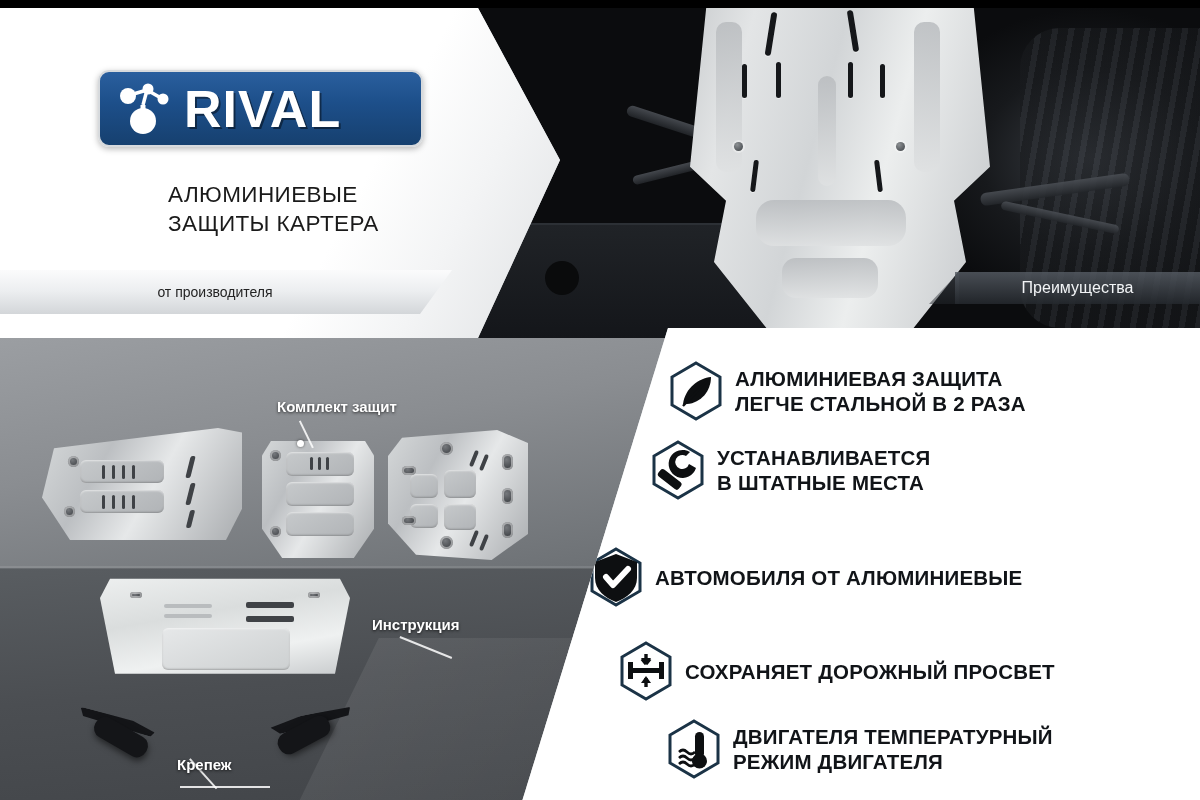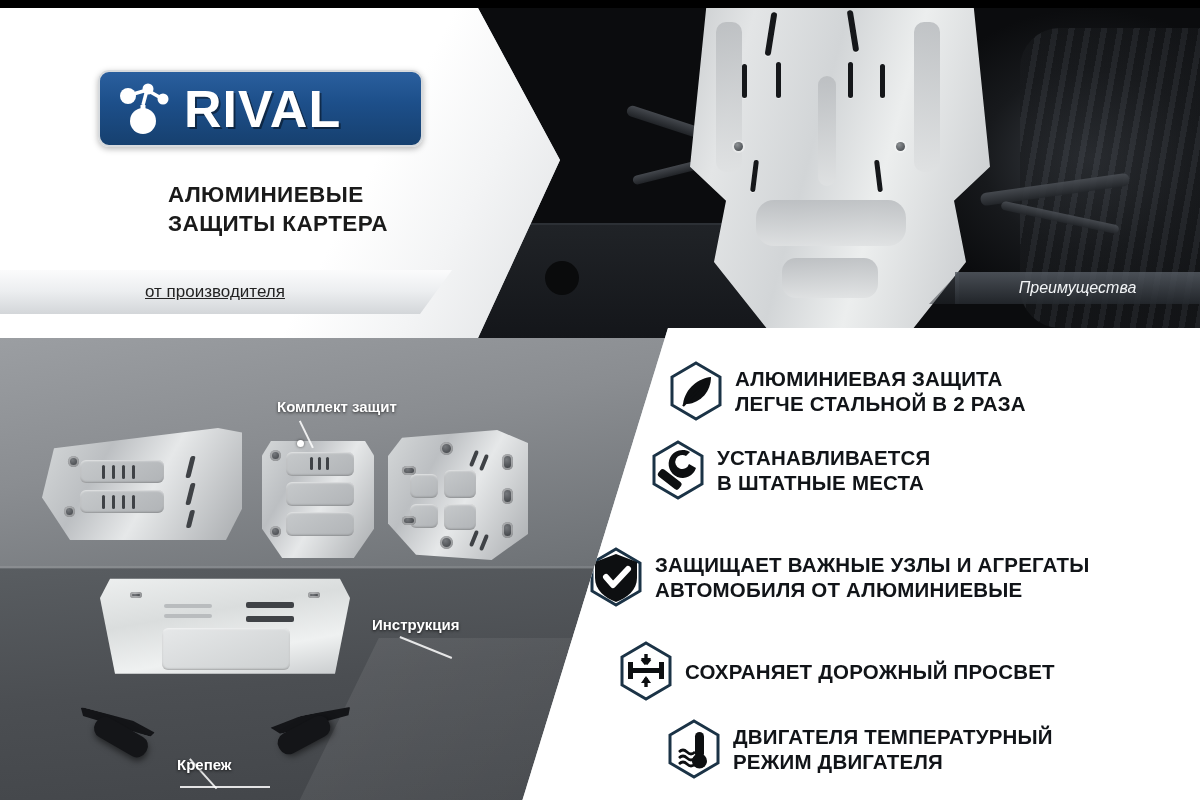--- a/index.html
+++ b/index.html
@@ -83,38 +83,38 @@
   .logo-mark { width: 58px; height: 56px; flex: none; }
   .logo-word {
     font-size: 52px; font-weight: bold; color: #ffffff;
     letter-spacing: 1px; line-height: 1;
     text-shadow: 2px 2px 0 rgba(0,0,0,.45);
     font-family: "Liberation Sans", sans-serif;
   }
 
   .hero-title {
     position: absolute; left: 168px; top: 172px; width: 330px;
-    font-size: 22.5px; font-weight: bold; color: #1a1a1a;
+    font-size: 22.5px; font-weight: normal; color: #1a1a1a;
     line-height: 1.3; letter-spacing: .4px;
   }
 
   .sub-banner {
     position: absolute; left: 0; top: 262px; width: 452px; height: 44px;
     background: linear-gradient(180deg,#fbfbfc 0%, #eceef0 48%, #d3d6d9 100%);
     clip-path: polygon(0 0, 452px 0, 420px 44px, 0 44px);
     display: flex; align-items: center; justify-content: center;
   }
   .sub-banner span {
-    font-size: 17px; color: #232323; padding-right: 22px; text-decoration: underline;
+    font-size: 14px; color: #232323; padding-right: 22px;
   }
 
   .tab-advantages {
     position: absolute; left: 955px; top: 264px; width: 245px; height: 32px;
     background: linear-gradient(180deg, rgba(86,92,100,.82) 0%, rgba(36,40,45,.88) 100%);
-    display: flex; align-items: center; justify-content: center; font-style: italic;
+    display: flex; align-items: center; justify-content: center;
   }
   .tab-advantages span { font-size: 16px; color: #f2f4f6; }
   .tab-advantages:before {
     content:""; position:absolute; left:-26px; top:0; width:30px; height:32px;
     background: linear-gradient(180deg, rgba(86,92,100,.45), rgba(36,40,45,.5));
     clip-path: polygon(100% 0, 100% 100%, 0 100%);
   }
 
   
   .bottom-photo {
@@ -399,21 +399,20 @@
 
     <div class="benefit-row" style="left:65px;top:218px;">
       <div class="hexicon">
         <svg viewBox="0 0 62 62">
           <polygon points="31,3 55,17 55,45 31,59 7,45 7,17" fill="none" stroke="#1b3346" stroke-width="3"></polygon>
           <path d="M31 8 L52 16 V32 C52 44, 42 52, 31 56 C20 52, 10 44, 10 32 V16 Z" fill="#0d0f11"></path>
           <polyline points="21,31 28,39 43,23" fill="none" stroke="#ffffff" stroke-width="6" stroke-linecap="round" stroke-linejoin="round"></polyline>
         </svg>
       </div>
       <div class="benefit-text">
-        <div>ЗАЩИЩАЕТ ВАЖНЫЕ УЗЛЫ И АГРЕГАТЫ</div>
         <div>АВТОМОБИЛЯ ОТ АЛЮМИНИЕВЫЕ</div>
       </div>
     </div>
 
     <div class="benefit-row" style="left:95px;top:312px;">
       <div class="hexicon">
         <svg viewBox="0 0 62 62">
           <polygon points="31,3 55,17 55,45 31,59 7,45 7,17" fill="none" stroke="#1b3346" stroke-width="3"></polygon>
           <rect x="15" y="28" width="32" height="5" fill="#0d0f11"></rect>
           <rect x="13" y="22" width="5" height="17" fill="#0d0f11"></rect>

